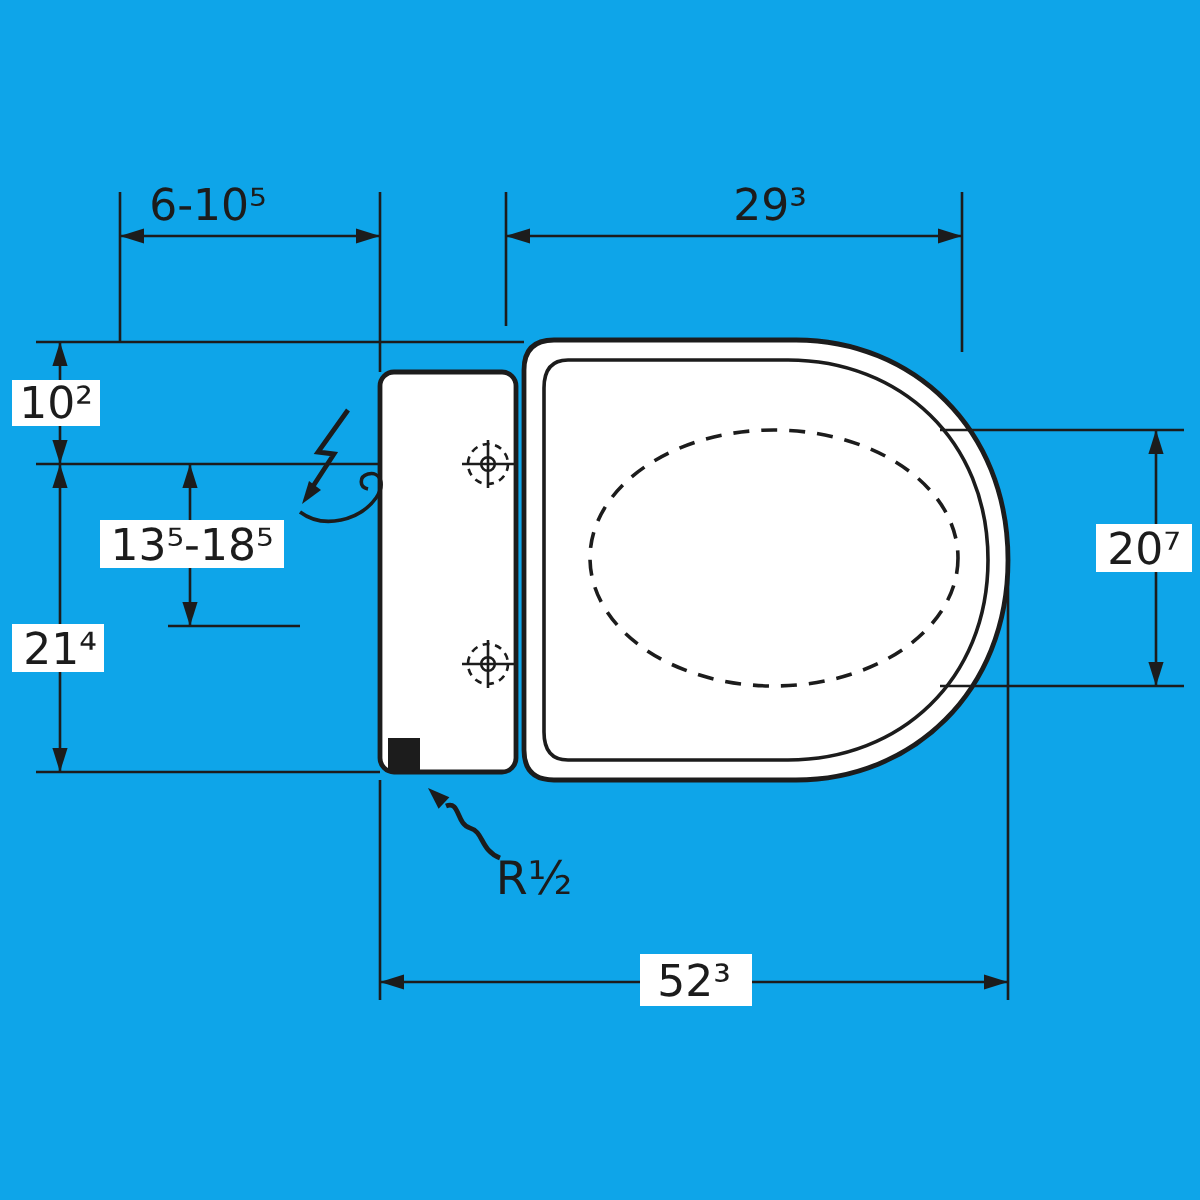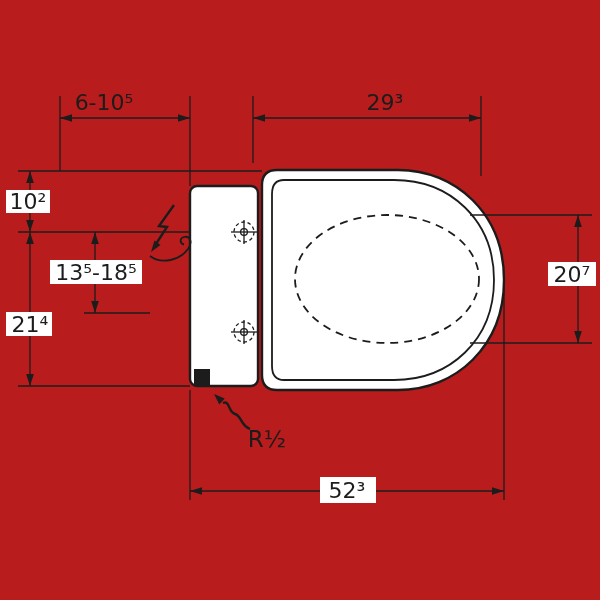--- a/index.html
+++ b/index.html
@@ -1,16 +1,16 @@
 <!DOCTYPE html>
 <html><head>
 <meta charset="utf-8">
 <style>
   html,body{margin:0;padding:0;background:#ffffff;}
-  .stage{position:relative;width:600px;height:600px;background:#b91c1c;overflow:hidden;
+  .stage{position:relative;width:600px;height:600px;background:#0ea5e9;overflow:hidden;
          font-family:"DejaVu Sans", sans-serif;}
   svg{position:absolute;left:0;top:0;}
   svg text{font-family:"DejaVu Sans", sans-serif;font-size:22px;fill:#1c1c1c;}
   svg text.lg{font-size:23px;}
   .thin{stroke:#1c1c1c;stroke-width:1.3;fill:none;}
   .mid{stroke:#1c1c1c;stroke-width:1.8;fill:none;}
   .thick{stroke:#1c1c1c;stroke-width:2.4;fill:none;}
   .arrow{fill:#1c1c1c;stroke:none;}
   .whitefill{fill:#ffffff;}
   .blackfill{fill:#1c1c1c;}

